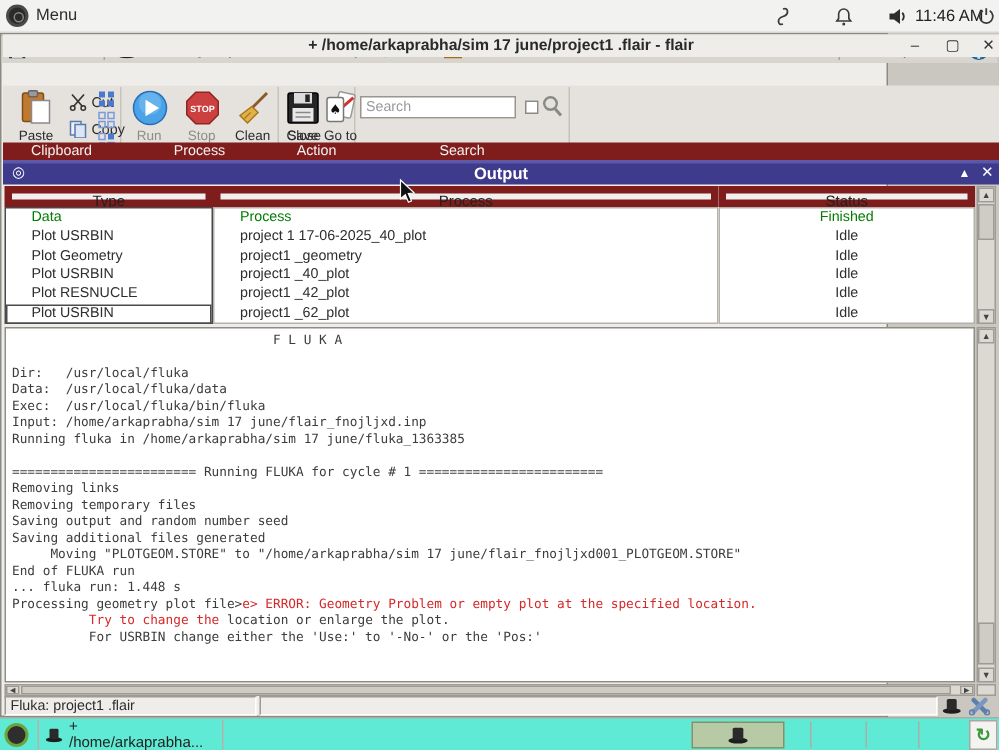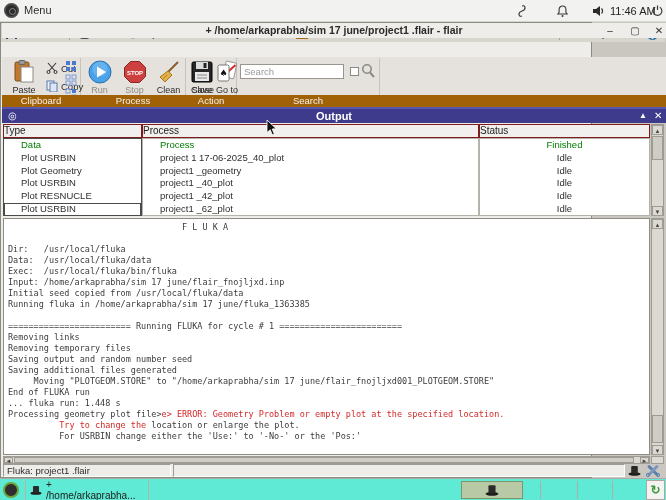--- a/index.html
+++ b/index.html
@@ -24,37 +24,37 @@
   
   #menubar { left:1px; top:15px; width:664px; height:19px; background:#d8d4ce; border-top:1px solid #c2beb8; display:flex; align-items:center; font-size:11px; color:#1e1e1e; }
   .mb-item { display:flex; align-items:center; gap:4px; padding:0 5px; height:100%; }
   .mb-sep { width:1px; height:13px; background:#a8a49e; margin:0 3px; }
   .glyph { font-size:11px; line-height:11px; }
   #mb-right { margin-left:auto; display:flex; align-items:center; }
 
   
   #ribbon { left:1px; top:34px; width:664px; height:61px; background:#e5e2dd; }
   .grp-sep { top:1px; width:1px; height:59px; background:#c6c2bc; }
-  #ribbon-labels { left:1px; top:72px; width:664px; height:12px; background:#a16207; }
+  #ribbon-labels { left:1px; top:72px; width:664px; height:12px; background:#7f1d1d; }
   .grp-label { top:0; font-size:9.5px; color:#f3f2ef; text-align:center; line-height:12px; }
   .bigbtn { text-align:center; font-size:9px; color:#2c2c2c; }
   .bigbtn .cap { display:block; margin-top:1px; }
   .dis { color:#8f8c87; }
   .smallbtn { display:flex; align-items:center; gap:3px; font-size:9.5px; color:#2c2c2c; }
   #search-input { left:238px; top:7px; width:104px; height:15px; border:1px solid #9a968f; background:#fff; font-size:9.5px; padding:0 3px; color:#333; font-family:"Liberation Sans",sans-serif; }
   #search-input::placeholder { color:#9a9a9a; }
   #search-check { left:348px; top:10px; width:9px; height:9px; background:#fff; border:1px solid #8a8a84; }
 
   
   #output-header { left:1px; top:84px; width:664px; height:16px; background:#3e3b8c; border-top:2px solid #5a57ae; }
   #output-title { width:100%; text-align:center; color:#fff; font-weight:bold; font-size:11px; line-height:14px; }
   .oh-ico { color:#fff; font-size:10px; line-height:14px; }
 
   
-  .th { top:101px; height:14px; background:#f2f0ee; border:1px solid #7f1d1d; font-size:10px; color:#222; line-height:12px; }
+  .th { top:101px; height:14px; background:#f2f0ee; border:5px solid #7f1d1d; font-size:10px; color:#222; text-align:center; line-height:12px; }
   #type-col   { left:2px;  top:115px; width:139px; height:78px; background:#fff; border:1px solid #4a4a4a; }
   #process-col{ left:141px; top:115px; width:337px; height:78px; background:#fff; border:1px solid #b5b2ac; }
   #status-col { left:478px; top:115px; width:171px; height:78px; background:#fff; border:1px solid #b5b2ac;text-align:center; }
   .cell { height:12.8px; font-size:9.5px; color:#2e2e2e; padding:0 17px; white-space:nowrap; overflow:hidden; line-height:12.8px; }
   .cell.ok { color:#007c00; }
   .cell.focus { outline:1px solid #4a4a4a; outline-offset:-1px; }
 
   
   .sb { background:#dcd9d3; border:1px solid #9e9a94; }
   .sb-btn { background:#dcd9d3; border:1px solid #9e9a94; font-size:6px; color:#444; text-align:center; }
@@ -404,21 +404,20 @@
       <div class="sb-btn abs" style="left:0;top:81px;width:11px;height:10px;line-height:10px;">▼</div>
     </div>
 
     <div id="log-box" class="abs">
         <div class="log-line"><span>                                  F L U K A</span></div>
         <div class="log-line">&nbsp;</div>
         <div class="log-line"><span>Dir:   /usr/local/fluka</span></div>
         <div class="log-line"><span>Data:  /usr/local/fluka/data</span></div>
         <div class="log-line"><span>Exec:  /usr/local/fluka/bin/fluka</span></div>
         <div class="log-line"><span>Input: /home/arkaprabha/sim 17 june/flair_fnojljxd.inp</span></div>
-        <div class="log-line"><span>Initial seed copied from /usr/local/fluka/data</span></div>
         <div class="log-line"><span>Running fluka in /home/arkaprabha/sim 17 june/fluka_1363385</span></div>
         <div class="log-line">&nbsp;</div>
         <div class="log-line"><span>======================== Running FLUKA for cycle # 1 ========================</span></div>
         <div class="log-line"><span>Removing links</span></div>
         <div class="log-line"><span>Removing temporary files</span></div>
         <div class="log-line"><span>Saving output and random number seed</span></div>
         <div class="log-line"><span>Saving additional files generated</span></div>
         <div class="log-line"><span>     Moving "PLOTGEOM.STORE" to "/home/arkaprabha/sim 17 june/flair_fnojljxd001_PLOTGEOM.STORE"</span></div>
         <div class="log-line"><span>End of FLUKA run</span></div>
         <div class="log-line"><span>... fluka run: 1.448 s</span></div>

